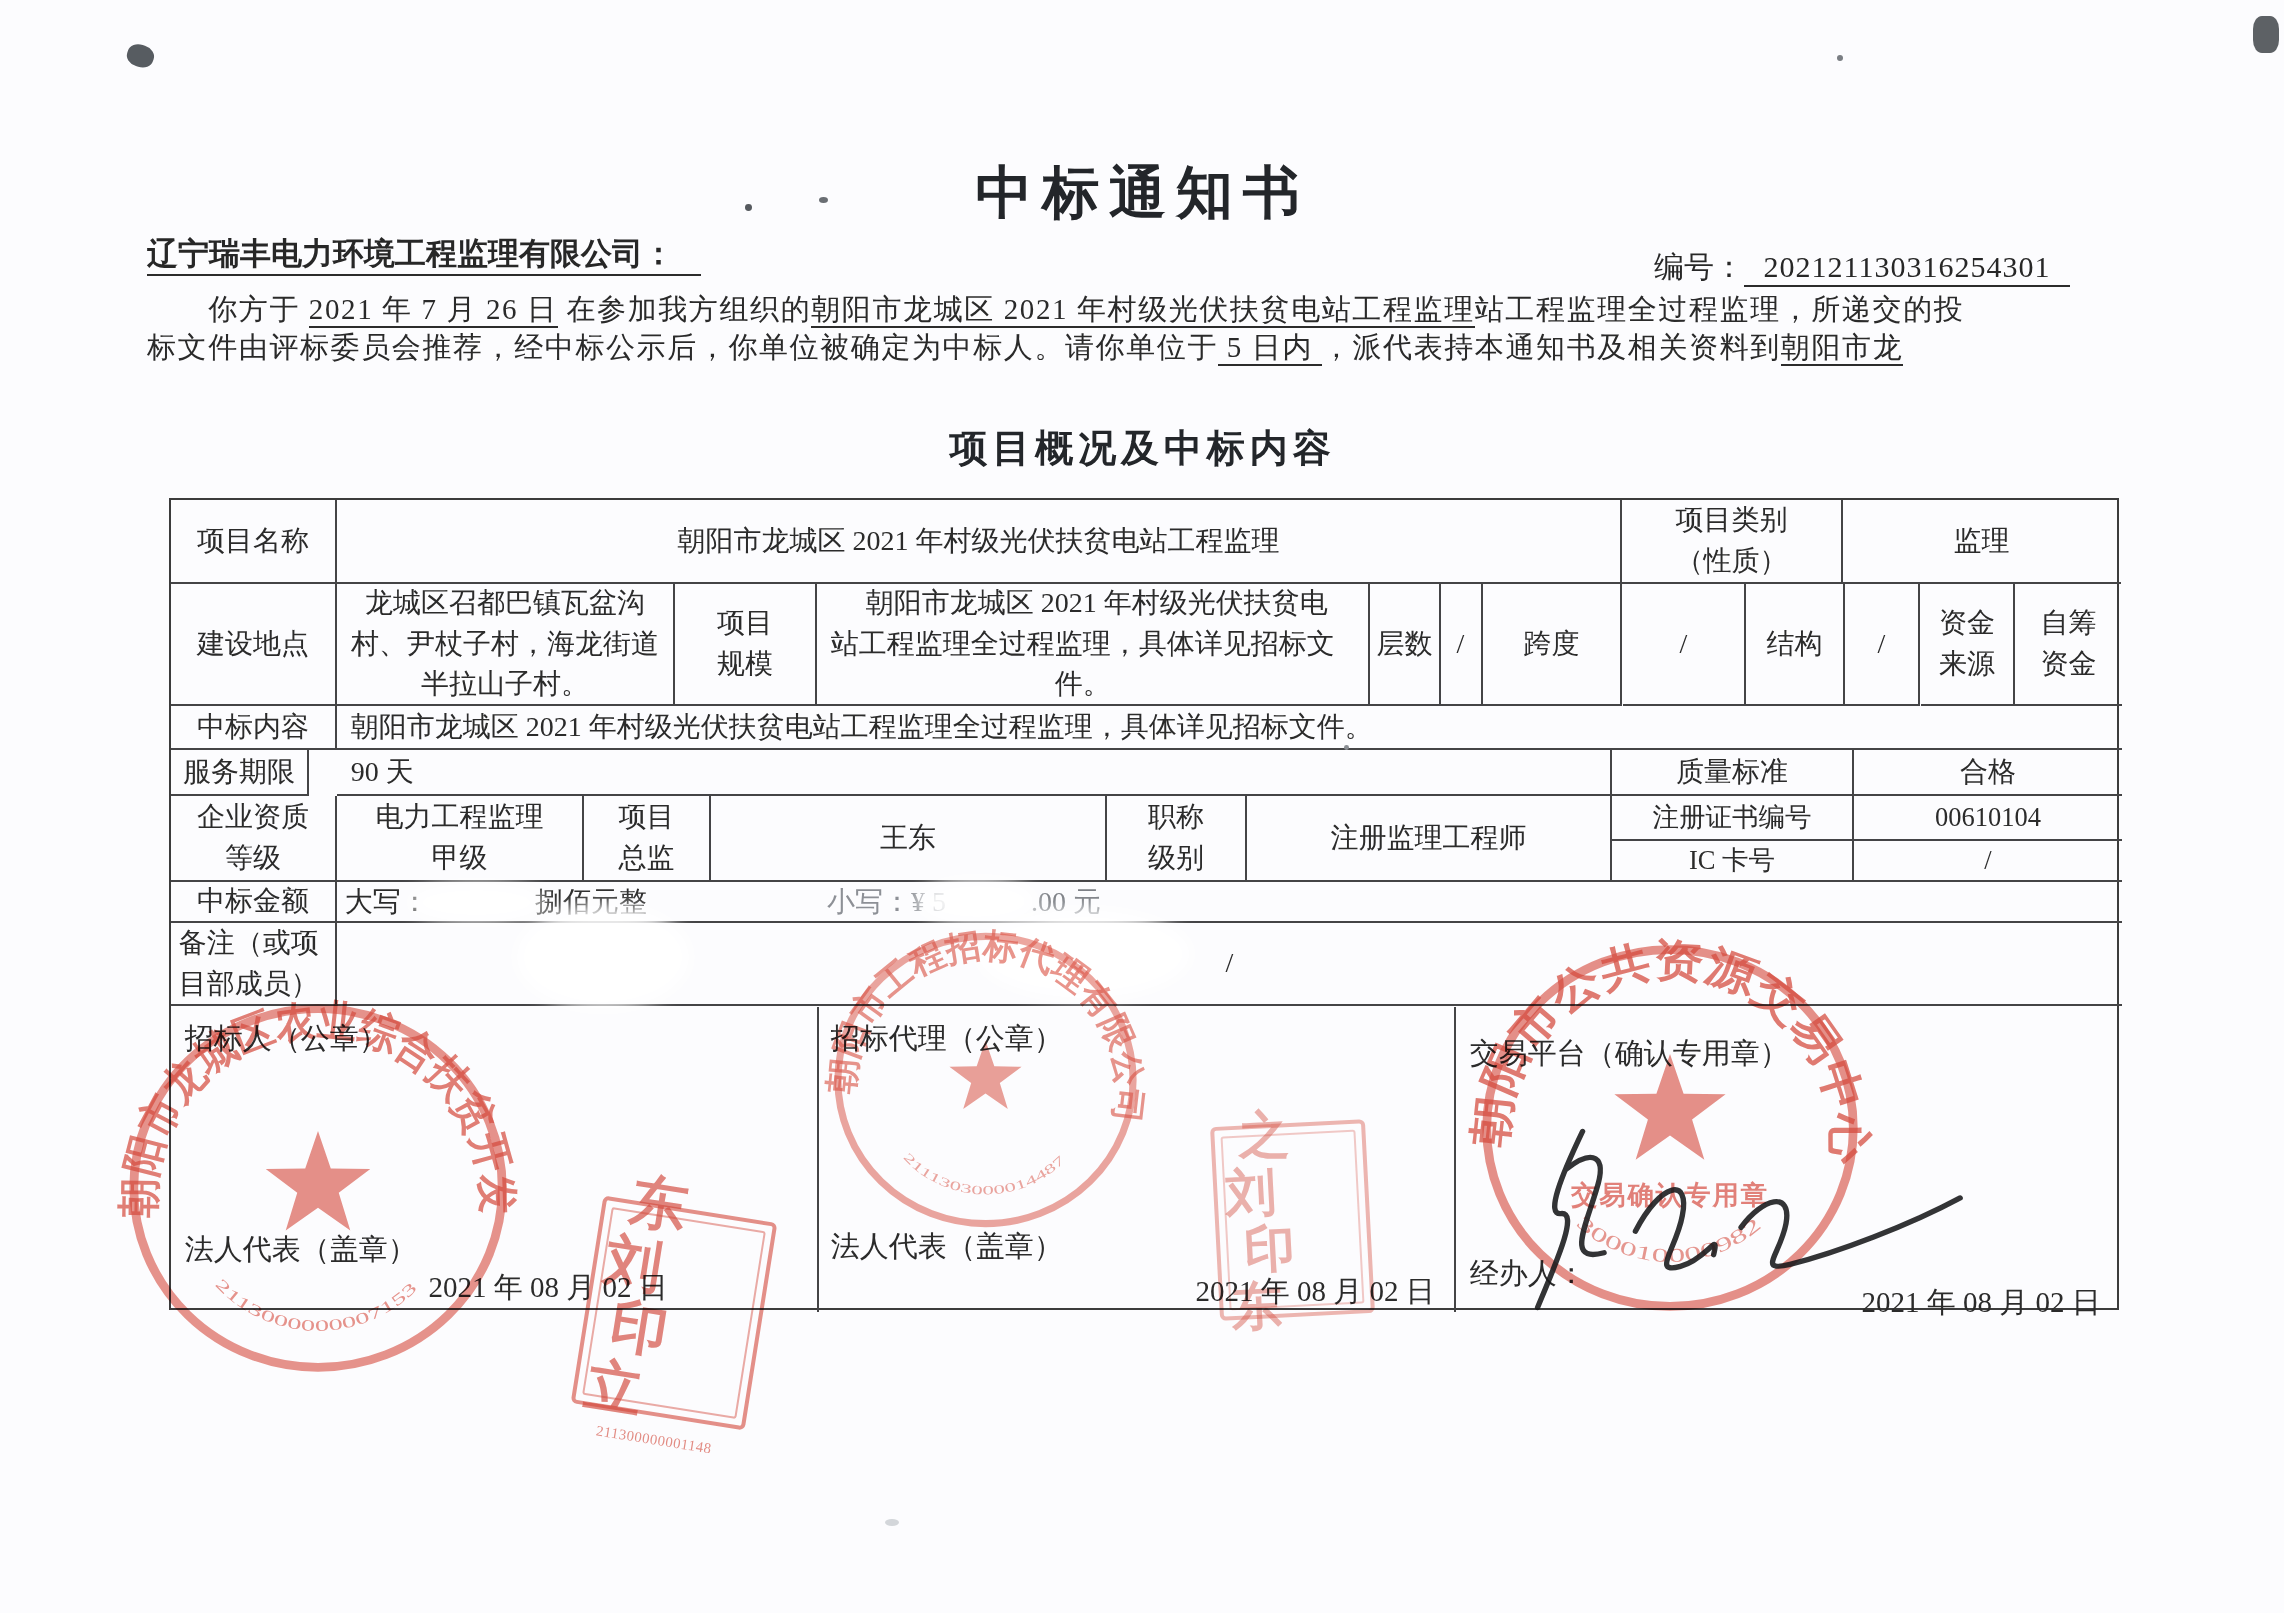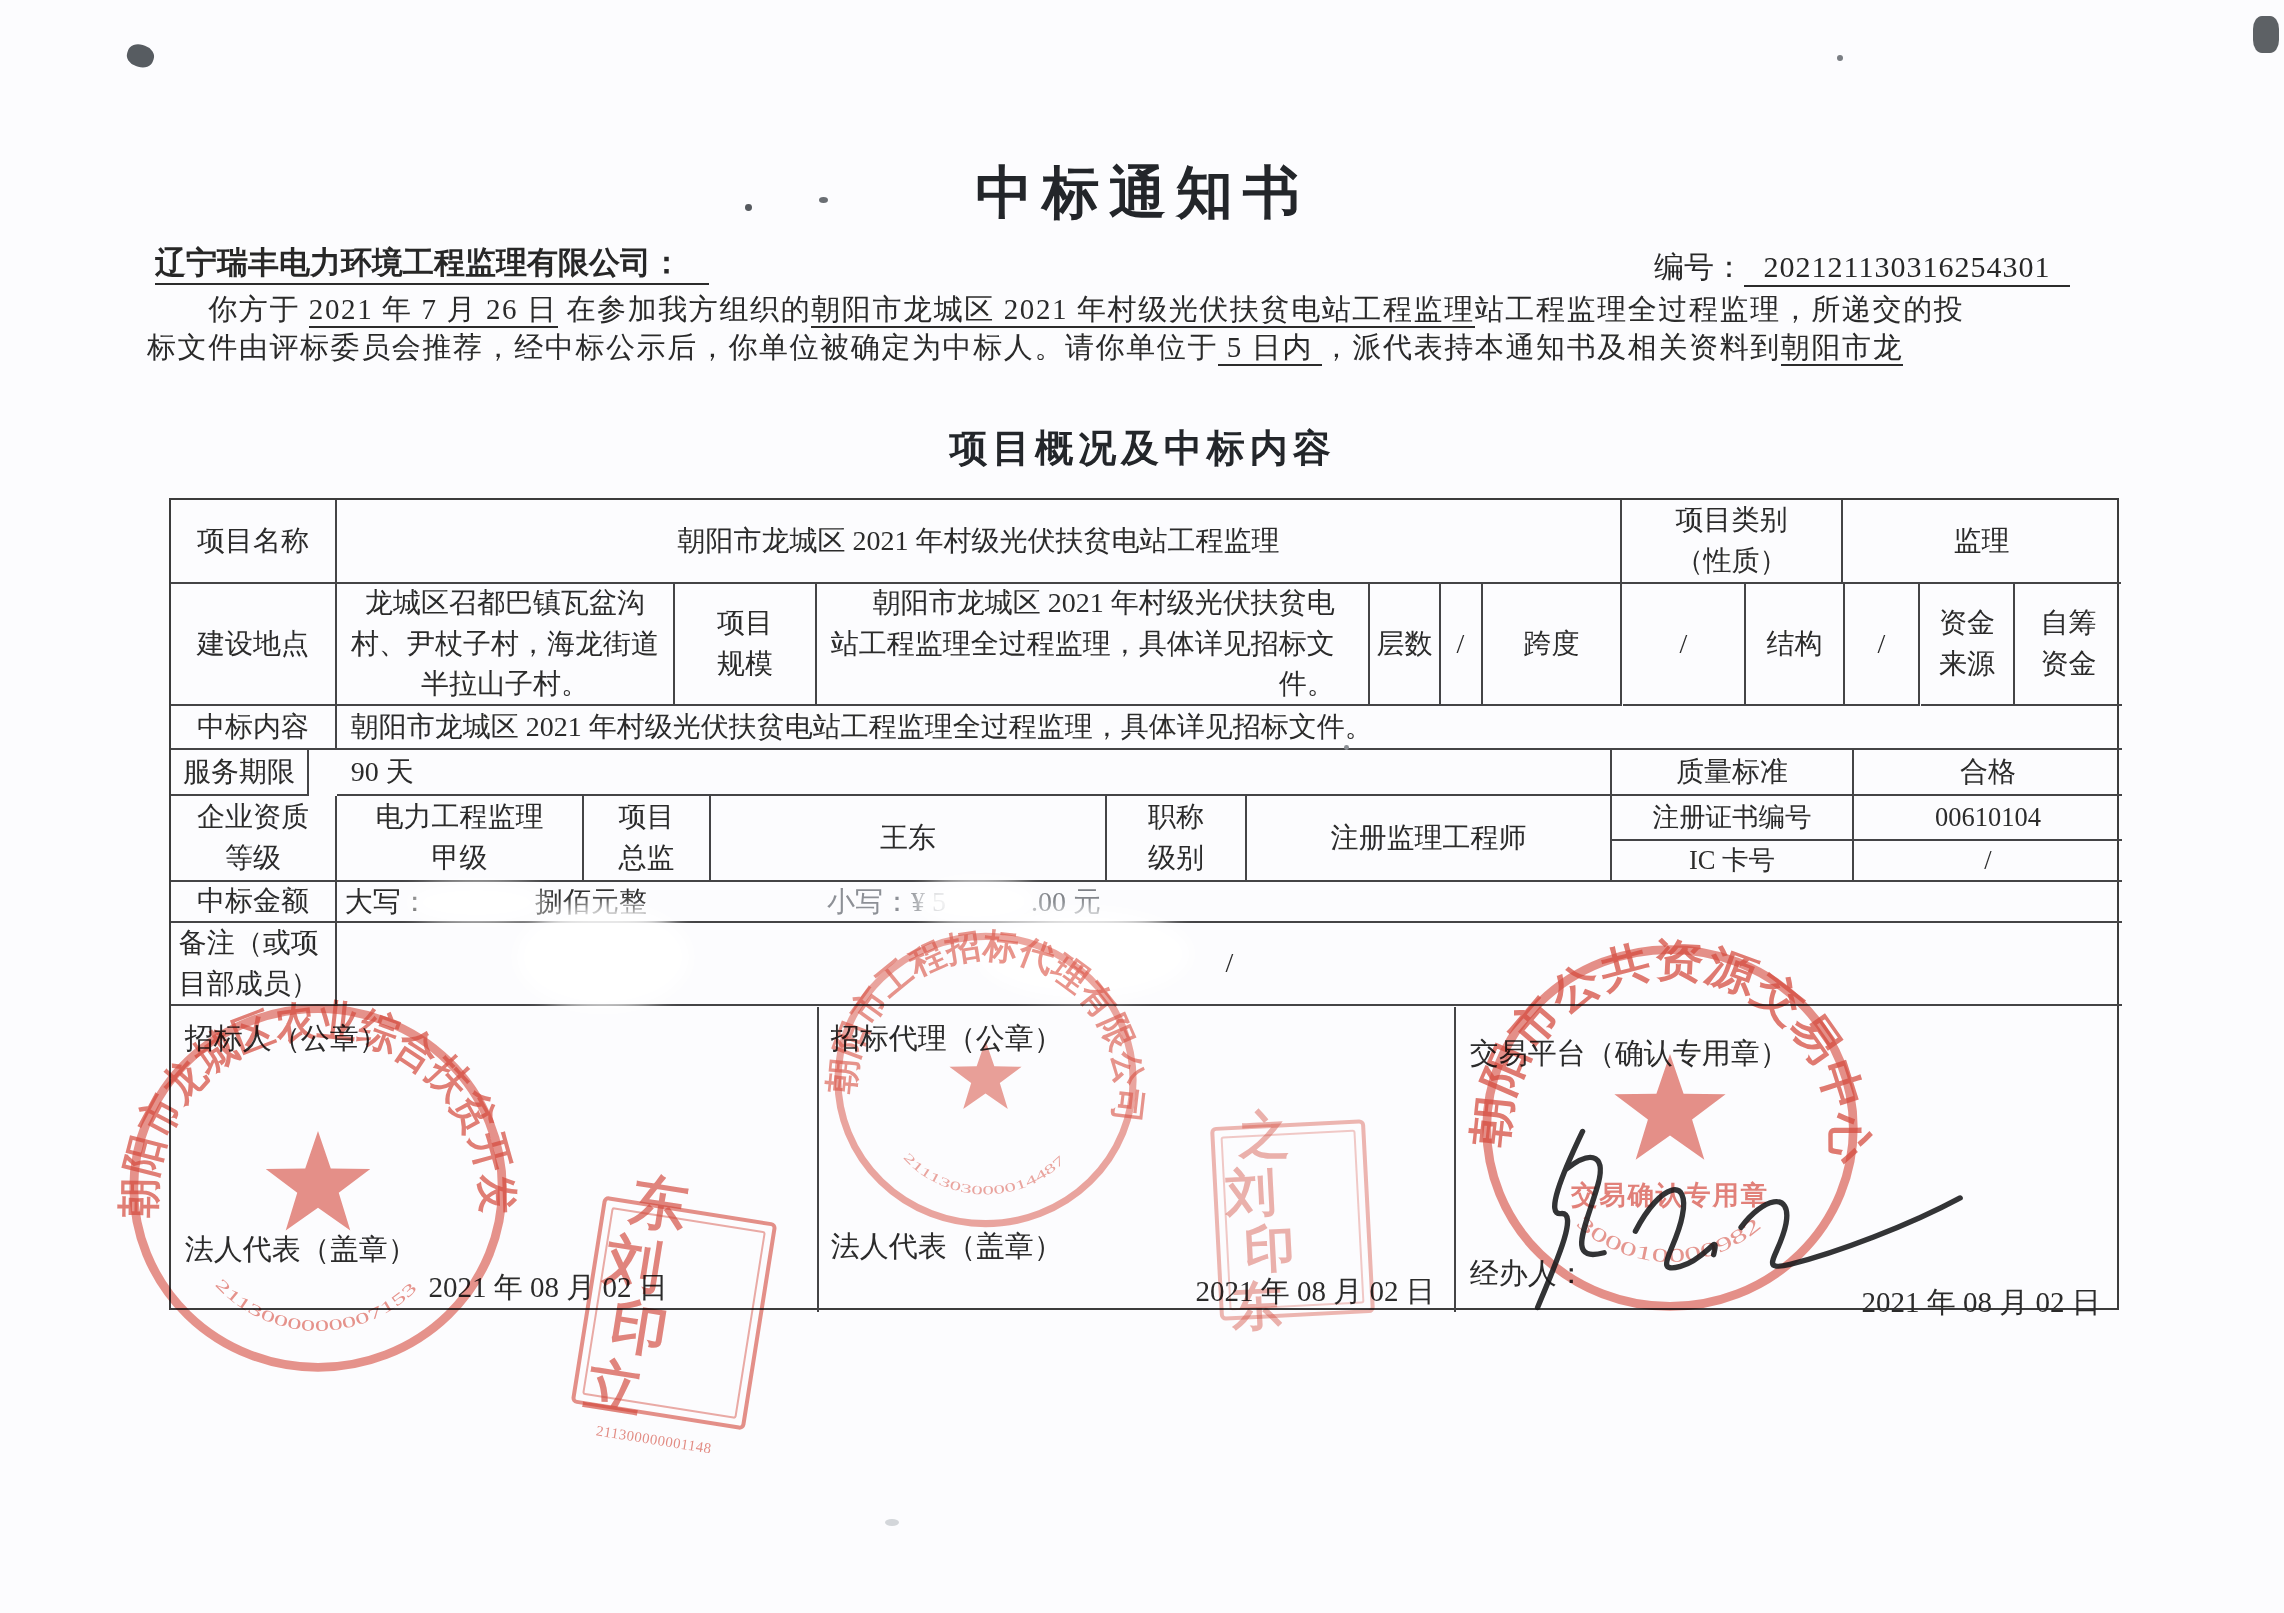--- a/index.html
+++ b/index.html
@@ -7,21 +7,21 @@
     position:relative; width:2285px; height:1613px; overflow:hidden;
     background:#fcfcfe;
     font-family:"Liberation Serif","DejaVu Serif",serif;
     color:#272727;
   }
   .title{
     position:absolute; left:0; right:0; top:155px; text-align:center;
     font-size:57px; font-weight:700; letter-spacing:9.8px; color:#23262a;
   }
   .addressee{
-    position:absolute; left:147px; top:242px; font-size:31px; font-weight:700;margin-left:8px;
+    position:absolute; left:147px; top:233px; font-size:31px; font-weight:700;
   }
   .addressee .u{ border-bottom:2.9px solid #2c2c2c; padding:0 27.4px 2.9px 0; }
   .refline{
     position:absolute; left:1654px; top:247px; font-size:30px; white-space:nowrap;
   }
   .refline .num{ border-bottom:2.9px solid #2c2c2c; padding:0 19.6px 2px 19.6px; letter-spacing:1px; }
   .bodytext{
     position:absolute; left:147px; top:290px; width:1992px;
     font-size:29px; line-height:38px; letter-spacing:1.6px; color:#2a2a2a;
   }
@@ -36,21 +36,21 @@
     position:absolute; left:169px; top:498px; width:1950px; height:812px;
     border:2.5px solid #3c3c3c; box-sizing:border-box; font-size:28px;
   }
   .c{
     position:absolute; box-sizing:border-box;
     border-color:#444446; border-style:solid; border-width:0 2px 2px 0;
     display:flex; align-items:center; justify-content:center;
     text-align:center; white-space:pre-line; line-height:1.45;
     color:#2b2b2b;
   }
-  .c.left{ justify-content:flex-start; text-align:right; padding-left:13.7px; }
+  .c.left{ justify-content:flex-start; text-align:center; padding-left:13.7px; }
   .c.nr{ border-right-width:0; }
   .sigcol{
     position:absolute; box-sizing:border-box;
     border-color:#444446; border-style:solid; border-width:0 2px 0 0;
   }
   .sigcol.nr{ border-right-width:0; }
   .slabel{ position:absolute; font-size:29px; white-space:nowrap; color:#2b2b2b; }
   .sdate{ position:absolute; font-size:29px; text-align:center; white-space:nowrap; color:#2b2b2b; }
   .amt{ position:absolute; top:50%; transform:translateY(-50%); white-space:nowrap; }
   

